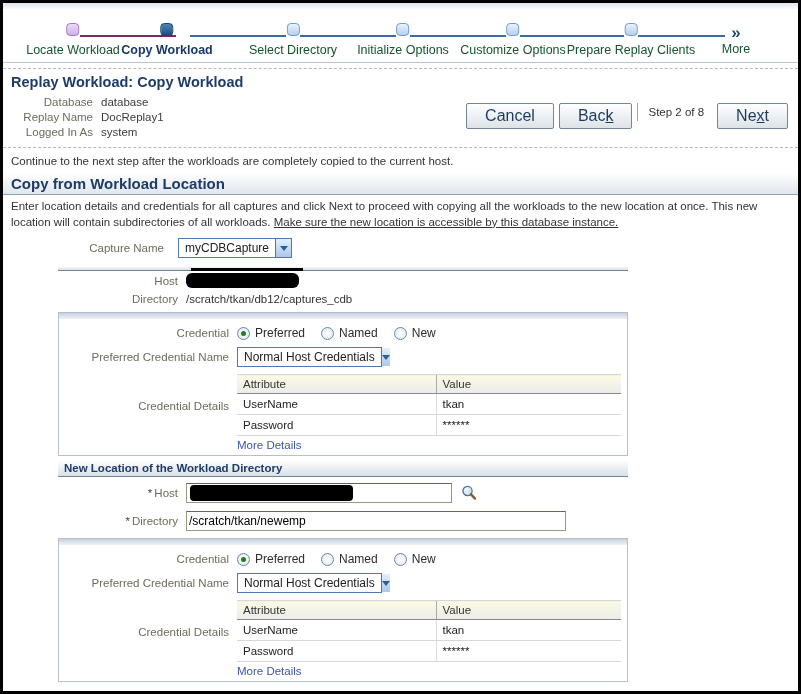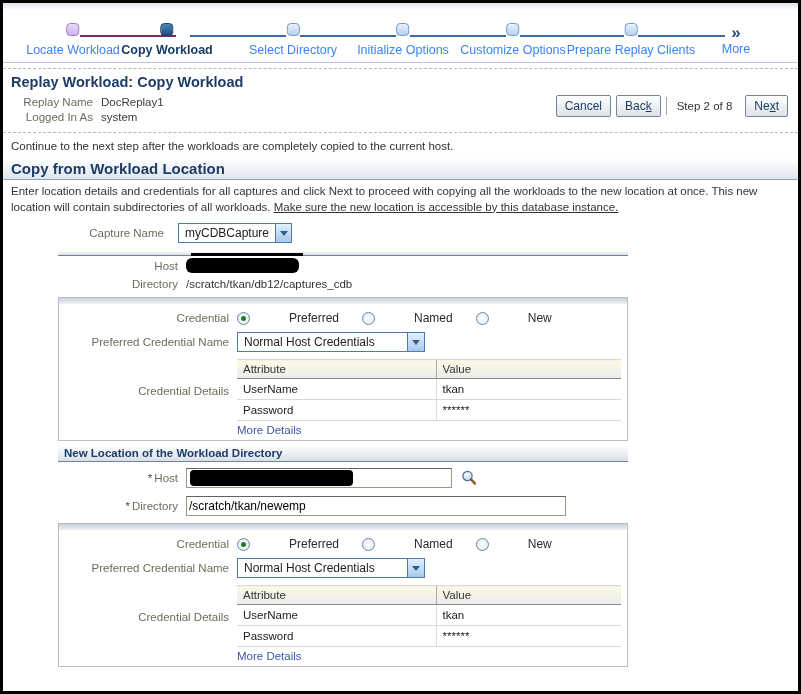--- a/index.html
+++ b/index.html
@@ -16,36 +16,36 @@
 
   
   .train { position: relative; height: 54px; border-bottom: 1px solid #bac6d4; background:#fff; }
   .tseg { position: absolute; top: 26px; height: 2px; background: #3c6ca8; }
   .tseg.purple { background: #7b2961; }
   .tstep { position: absolute; top: 14px; transform: translateX(-50%); text-align: center; white-space: nowrap; }
   .ticon { width: 13px; height: 13px; border-radius: 4px; margin: 0 auto 7px auto; }
   .ticon.visited { background: linear-gradient(#ecd9fa,#cdb2ea); border: 1px solid #9b79cc; }
   .ticon.current { background: linear-gradient(#4a85b8,#1d4e7e); border: 1px solid #16426e; }
   .ticon.future  { background: linear-gradient(#eaf2fc,#b5d0ef); border: 1px solid #6f9bd4; }
-  .tlabel { font-size: 12.5px; color: #3b82f6; }
+  .tlabel { font-size: 12.5px; color: #14532d; }
   .tlabel.current { color: #173a66; font-weight: bold; }
   .more-arrow { position: absolute; left: 733px; top: 15px; transform: translateX(-50%);
                 color: #1d4e7e; font-size: 17px; font-weight: bold; line-height: 17px; }
 
   
   .title-block { position: relative; margin-top: 5px; border-top: 1px dashed #b8b8b8;
                  border-bottom: 1px dashed #b8b8b8; padding: 5px 8px 7px 8px; }
   .page-title { font-size: 14.5px; font-weight: bold; color: #1e3c68; margin-bottom: 5px; }
   .info-row { display: flex; line-height: 15px; }
   .info-label { width: 82px; text-align: right; color: #6f6a5a; }
   .info-value { margin-left: 8px; color: #3c3c3c; }
   .btn-bar { position: absolute; right: 10px; top: 26px; display: flex; align-items: center; }
   .btn { background: linear-gradient(#fefefe,#dde3e8); border: 1px solid #73849c; border-radius: 2px;
-         color: #1c3a5e; font-size: 12px; padding: 3px 8px; margin-left: 5px; cursor: pointer;
-         font-family: "Liberation Sans", sans-serif; }
+         color: #1c3a5e; font-size: 16px; padding: 3px 18px; margin-left: 5px; cursor: pointer;
+         font-family: "Liberation Sans", sans-serif; margin-top: 8px; }
   .step-text { color: #333; padding: 3px 8px 3px 10px; border-left: 1px solid #9aa5b1; margin-left: 5px; }
   .btn u { text-decoration: underline; }
 
   
   .instruction { padding: 7px 8px 6px 8px; color: #333; }
   .section-bar { background: linear-gradient(#ffffff,#dfe6ed); border-bottom: 1px solid #8fa2b5;
                  padding: 2px 8px; font-size: 15px; font-weight: bold; color: #1e3c68; }
   .description { padding: 4px 8px 2px 8px; line-height: 1.35; color: #333; max-width: 793px; }
   .description .emph { text-decoration: underline; }
 
@@ -54,21 +54,21 @@
 
   
   .select { display: inline-flex; align-items: stretch; border: 1px solid #4f7ab0; background: #fff;
             height: 20px; cursor: pointer; }
   .sel-text { padding: 2px 6px 0 6px; font-size: 12px; color: #222; white-space: nowrap; }
   .sel-btn { width: 17px; margin-left: auto; background: linear-gradient(#e3f0fc,#a9c8ea);
              border-left: 1px solid #4f7ab0; display: flex; align-items: center; justify-content: center; }
   .tri { width: 0; height: 0; border-left: 4px solid transparent; border-right: 4px solid transparent;
          border-top: 5px solid #2a5f9e; }
   .select.capture { width: 114px; }
-  .select.cred { width: 188px; }
+  .select.cred { width: 145px; }
 
   
   .content-col { margin-left: 55px; width: 570px; }
   .subheader { position: relative; background: linear-gradient(#ffffff,#d8dfe7); border-bottom: 1px solid #72849a;
                padding: 2px 6px; font-weight: bold; color: #1e3c68; font-size: 11.5px; }
   .redact-line { position: absolute; left: 133px; bottom: -1px; width: 112px; height: 3px; background: #000; }
   .kv-row { display: flex; align-items: center; padding: 2px 0; min-height: 17px; }
   .kv-label { width: 128px; text-align: right; padding-right: 8px; color: #6f6a5a; }
   .kv-value { color: #333; }
   .redact-box { width: 113px; height: 15px; background: #000; border-radius: 6px; }
@@ -80,21 +80,21 @@
   .input.dir  { width: 380px; }
   .input .redact-fill { width: 163px; height: 16px; background: #000; border-radius: 4px; margin-left: 1px; }
   .search-icon { margin-left: 8px; cursor: pointer; display: inline-flex; }
 
   
   .cred-box { margin-top: 5px; border: 1px solid #b6c0cb; background: #fff; padding-bottom: 4px; }
   .box-top { height: 6px; background: linear-gradient(#c7d1db,#eff3f7); }
   .form-row { display: flex; align-items: center; margin-top: 7px; }
   .flabel { width: 178px; text-align: right; padding-right: 8px; color: #6f6a5a; }
   .radio-group { display: flex; align-items: center; }
-  .radio-item { display: inline-flex; align-items: center; margin-right: 23px; cursor: pointer; gap: 34px; }
+  .radio-item { display: inline-flex; align-items: center; margin-right: 16px; cursor: pointer; }
   .radio { width: 13px; height: 13px; border-radius: 50%; border: 1px solid #6a88a8;
            background: radial-gradient(#ffffff,#dbe4ec); display: inline-flex; align-items: center;
            justify-content: center; margin-right: 5px; }
   .radio .dot { width: 5px; height: 5px; border-radius: 50%; background: #1e7e1e; }
   .radio-label { color: #2b2b2b; font-size: 12px; }
 
   .table-zone { display: flex; margin-top: 7px; }
   .details-label { padding-top: 26px; }
   .table-wrap { width: 384px; }
   table { border-collapse: collapse; width: 100%; table-layout: fixed; }
@@ -146,20 +146,24 @@
   </div>
   <div class="more-arrow">»</div>
   <div class="tstep" style="left:733px;top:33px;">
     <div class="tlabel">More</div>
   </div>
 </div>
 
 <div class="title-block">
   <div class="page-title">Replay Workload: Copy Workload</div>
   <div class="info-row">
+    <span class="info-label">Database</span>
+    <span class="info-value">database</span>
+  </div>
+  <div class="info-row">
     <span class="info-label">Replay Name</span>
     <span class="info-value">DocReplay1</span>
   </div>
   <div class="info-row">
     <span class="info-label">Logged In As</span>
     <span class="info-value">system</span>
   </div>
   <div class="btn-bar">
     <button class="btn"><span>Cancel</span></button>
     <button class="btn"><span>Bac</span><u>k</u></button>

